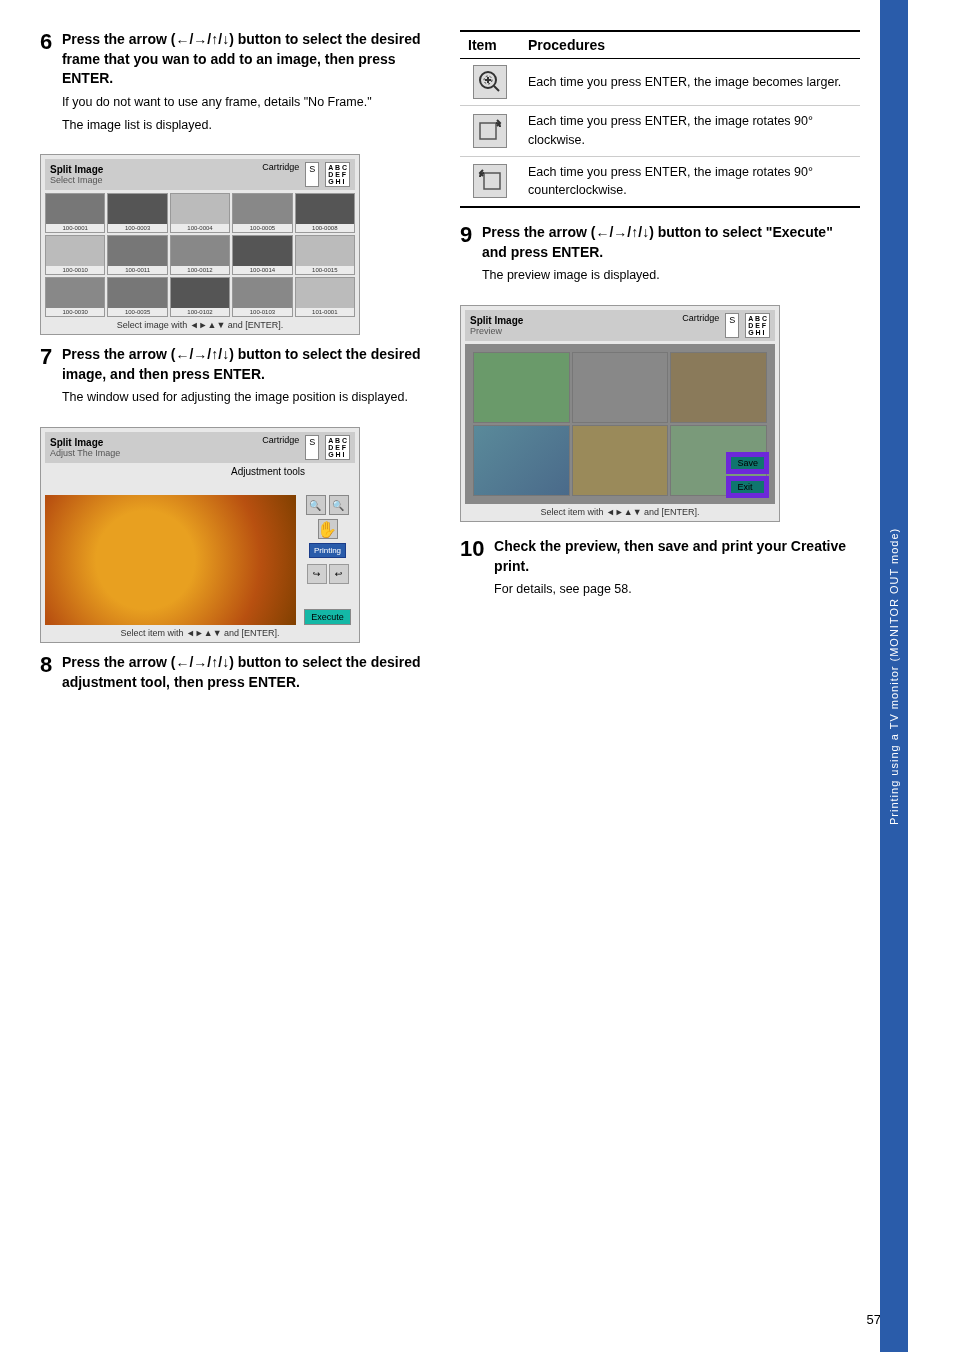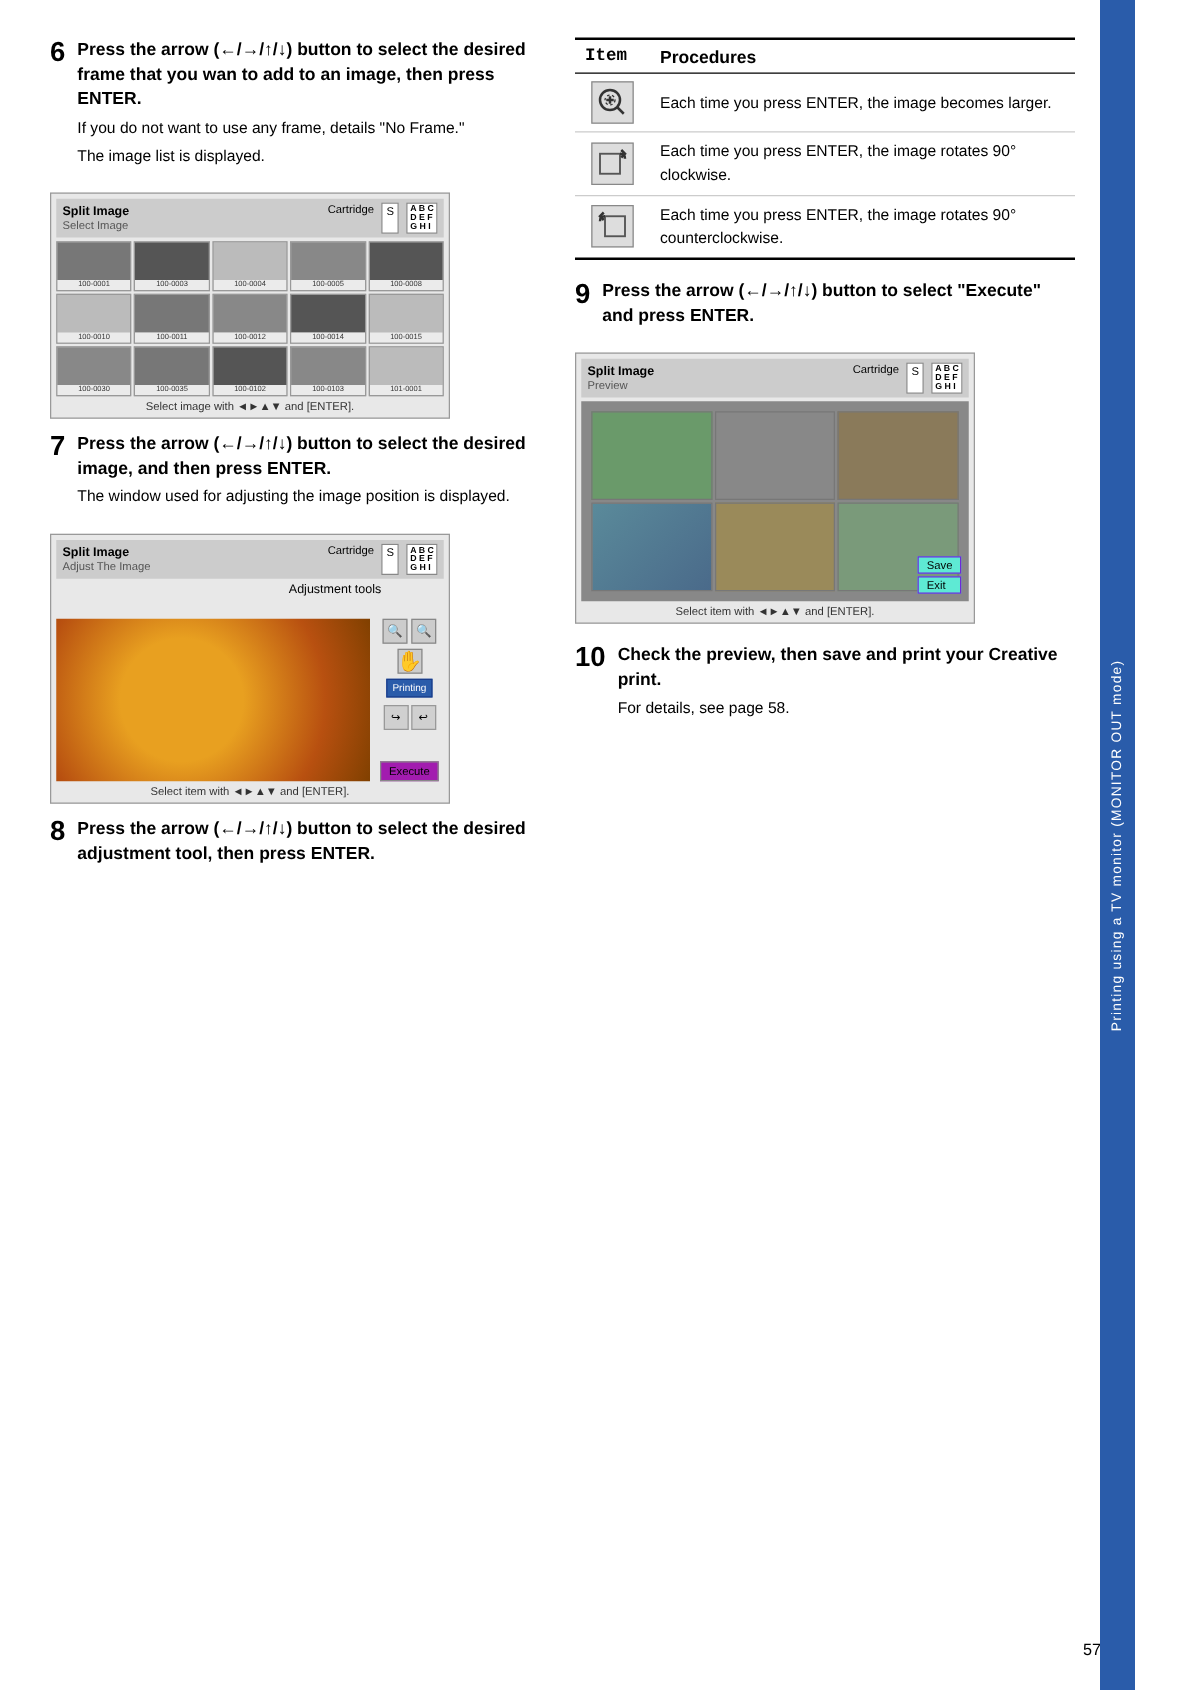--- a/index.html
+++ b/index.html
@@ -173,21 +173,20 @@
     .procedures-table th {
       border-top: 2px solid #000;
       border-bottom: 1px solid #000;
       padding: 5px 8px;
       text-align: left;
       font-size: 14px;
       font-weight: bold;
     }
     .procedures-table th.item-col {
       width: 60px;
-      font-family: Liberation Mono, monospace;
     }
     .procedures-table td {
       border-bottom: 1px solid #ccc;
       padding: 6px 8px;
       vertical-align: middle;
       font-size: 12.5px;
       line-height: 1.5;
     }
     .procedures-table td.icon-cell {
       width: 50px;
@@ -260,21 +259,21 @@
     }
     .adj-position-btn {
       background: #2a5caa;
       color: white;
       font-size: 8px;
       padding: 2px 4px;
       border: 1px solid #1a3c8a;
       cursor: pointer;
     }
     .adj-execute-btn {
-      background: #a21caf;
+      background: #14b8a6;
       border: 1px solid #888;
       font-size: 9px;
       padding: 2px 6px;
       cursor: pointer;
       margin-top: 4px;
     }
     .adj-small-btns {
       display: flex;
       gap: 2px;
       margin-top: 2px;
@@ -323,22 +322,22 @@
     .preview-cell-6 { background: #7a9a7a; }
     .preview-save-exit {
       display: flex;
       flex-direction: column;
       gap: 2px;
       position: absolute;
       right: 6px;
       bottom: 6px;
     }
     .preview-btn {
-      background: #5eead4;
-      border: 1px solid #6d28d9;
+      background: #0f766e;
+      border: 5px solid #6d28d9;
       font-size: 9px;
       padding: 1px 6px;
       cursor: pointer;
     }
     .gb-text {
       font-size: 10px;
       vertical-align: super;
     }
     .row-last td {
       border-bottom: 2px solid #000;
@@ -549,20 +548,21 @@
             </tr>
           </tbody>
         </table>
 
         <div class="step">
           <span class="step-number">9</span>
           <div class="step-text">
             <div class="step-title">
               Press the arrow (←/→/↑/↓) button to select "Execute" and press ENTER.
             </div>
+            <div class="step-sub">The preview image is displayed.</div>
           </div>
         </div>
 
         <div class="preview-ui">
           <div class="camera-header">
             <div>
               <div class="camera-header-left">Split Image</div>
               <div class="camera-header-title">Preview</div>
             </div>
             <div class="camera-header-icons">

